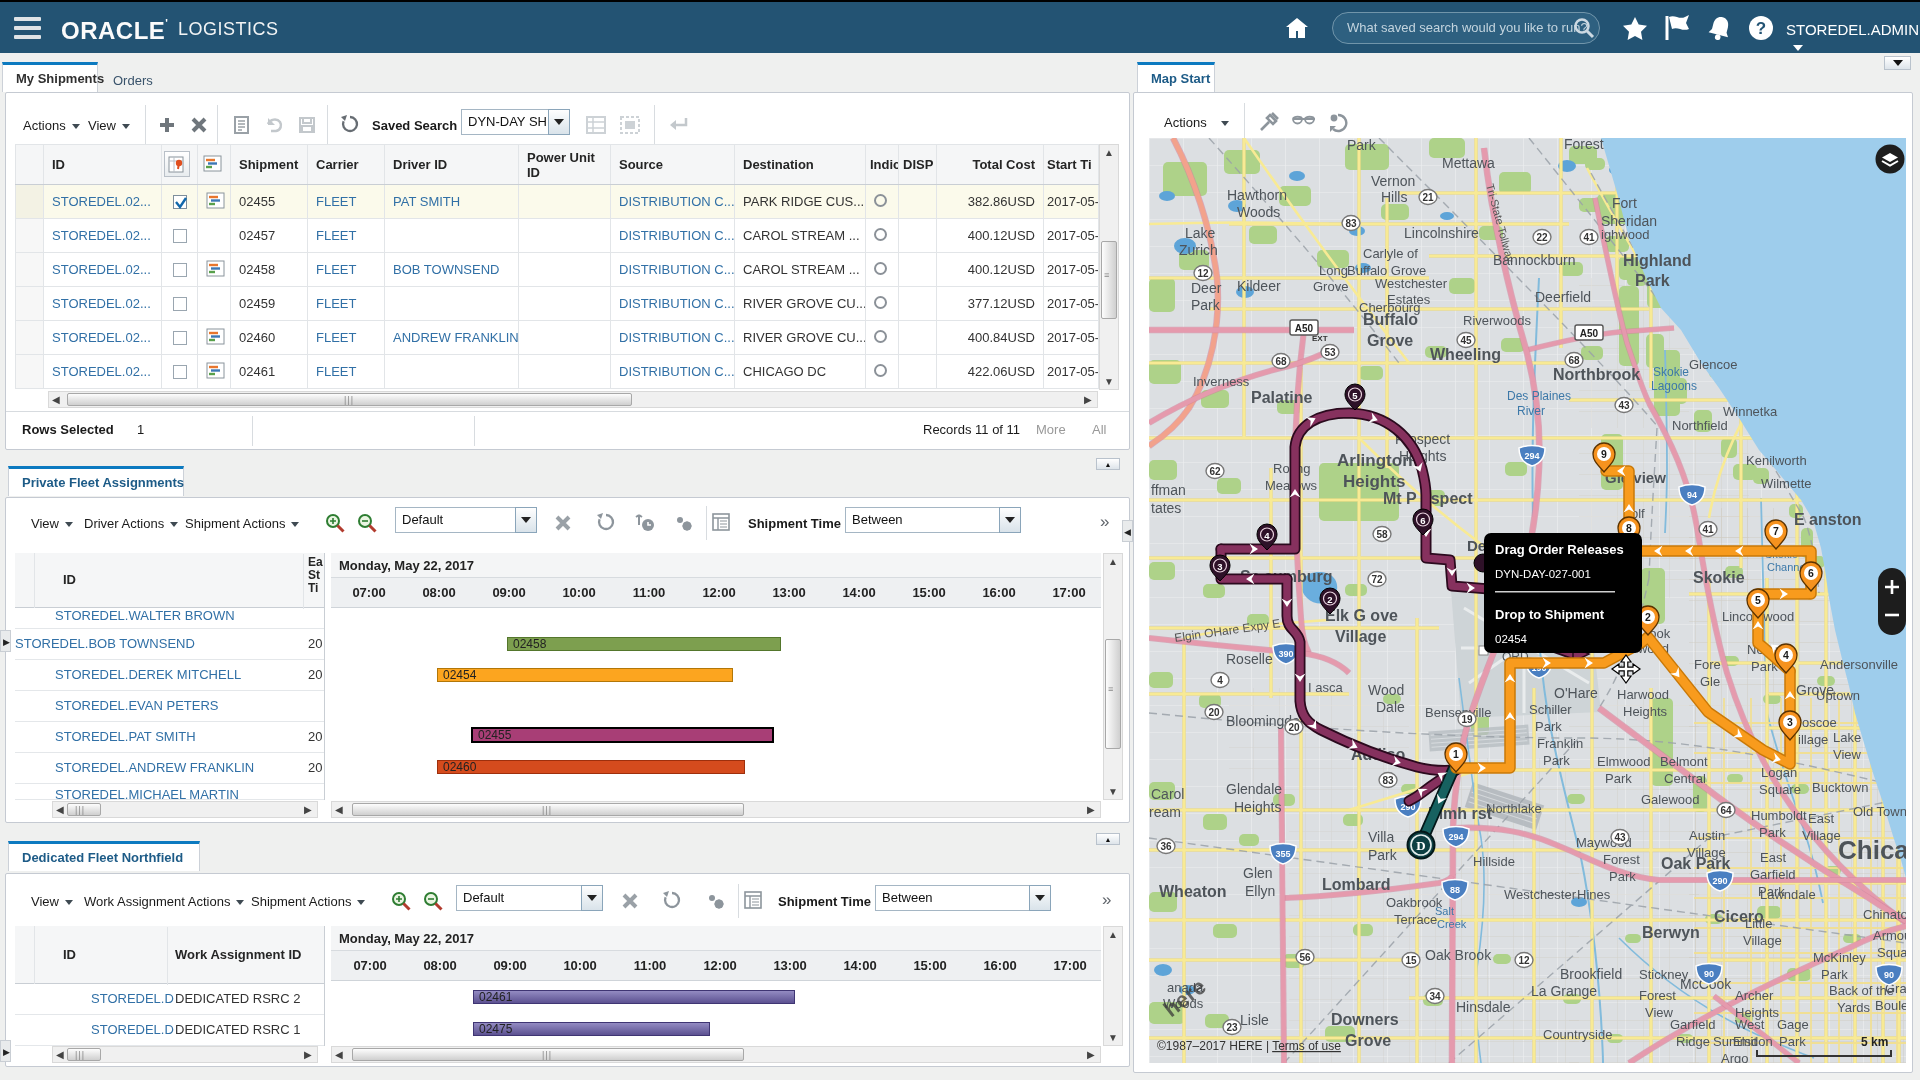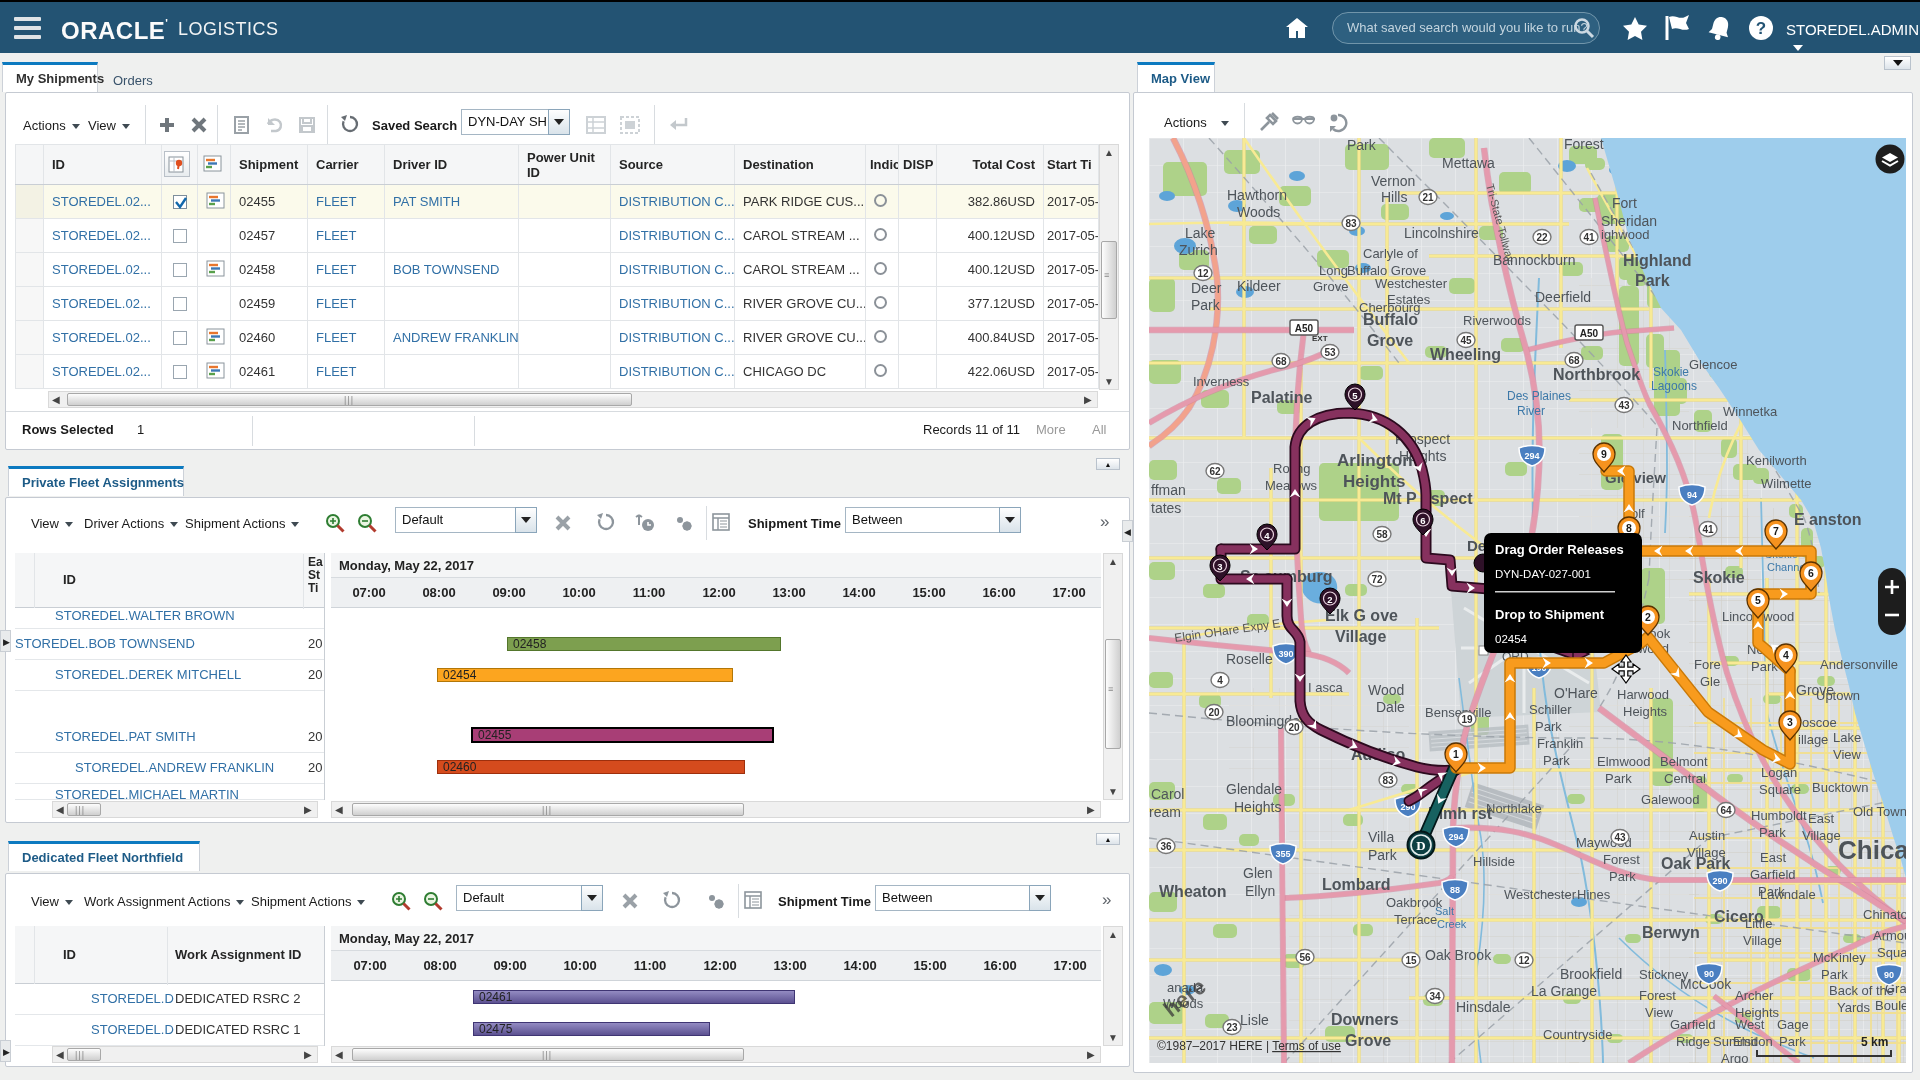--- a/index.html
+++ b/index.html
@@ -88,21 +88,21 @@
     </svg>
   <svg class="hico" style="left:1748px;top:13px" width="26" height="26" viewBox="0 0 26 26">
       <circle cx="13" cy="13" r="12" fill="#fff"></circle>
       <text x="13" y="19" font-size="17" font-weight="bold" fill="#235373" text-anchor="middle" font-family="Liberation Sans">?</text>
     </svg>
   <div id="usr">STOREDEL.ADMIN<span class="dntri"></span></div>
 </div>
 
 <div class="tab" style="left:2px;top:62px;width:96px">My Shipments</div>
 <div class="tabi" style="left:100px;top:65px">Orders</div>
-<div class="tab blue" style="left:1137px;top:62px;width:78px">Map View</div>
+<div class="tab blue" style="left:1137px;top:62px;width:78px">Map Start</div>
 <div class="abs" style="left:1884px;top:56px;width:27px;height:14px;background:linear-gradient(#fff,#dde4ea);border:1px solid #b9c2cc">
     <span style="display:block;margin:3px auto 0;width:0;height:0;border-left:5px solid transparent;border-right:5px solid transparent;border-top:6px solid #111"></span>
   </div>
 
 <div class="panel" id="p1" style="left:5px;top:92px;width:1125px;height:358px">
 
   <div class="tbtxt" style="left:17px;top:25px">Actions<span class="tbtri"></span></div>
   <div class="tbtxt" style="left:82px;top:25px">View<span class="tbtri"></span></div>
   <div class="sep" style="left:139px;top:12px;height:40px"></div>
   <svg class="abs" style="left:152px;top:23px" width="18" height="18">
@@ -387,22 +387,23 @@
   <div class="glgrid" style="left:9px;top:55px;width:310px;height:247px;overflow:hidden">
     <div class="ghdr2" style="left:0;top:0;width:310px;height:55px;border-right:1px solid #dfe3e6">
       <div class="abs" style="left:19px;top:0;width:1px;height:55px;background:#e2e5e8"></div>
       <div class="abs" style="left:48px;top:19px">ID</div>
       <div class="abs" style="left:288px;top:1px;width:1px;height:55px;background:#e2e5e8"></div>
       <div class="abs" style="left:293px;top:3px;font-size:12px;line-height:13px">Ea<br>St<br>Ti</div>
     </div>
     <div class="glrow" style="top:55px;height:21px;padding-top:0"><span style="margin-left:40px"><a class="lnk">STOREDEL.WALTER BROWN</a></span></div>
     <div class="glrow" style="top:76px;height:31px"><span style=""><a class="lnk">STOREDEL.BOB TOWNSEND</a></span><span class="abs" style="left:293px">20</span></div>
     <div class="glrow" style="top:107px;height:31px"><span style="margin-left:40px"><a class="lnk">STOREDEL.DEREK MITCHELL</a></span><span class="abs" style="left:293px">20</span></div>
+    <div class="glrow" style="top:138px;height:31px"><span style="margin-left:40px"><a class="lnk">STOREDEL.EVAN PETERS</a></span></div>
     <div class="glrow" style="top:169px;height:31px"><span style="margin-left:40px"><a class="lnk">STOREDEL.PAT SMITH</a></span><span class="abs" style="left:293px">20</span></div>
-    <div class="glrow" style="top:200px;height:31px"><span style="margin-left:60px"><a class="lnk">STOREDEL.ANDREW FRANKLIN</a></span><span class="abs" style="left:293px">20</span></div>
+    <div class="glrow" style="top:200px;height:31px"><span style="margin-left:40px"><a class="lnk">STOREDEL.ANDREW FRANKLIN</a></span><span class="abs" style="left:293px">20</span></div>
     <div class="glrow" style="top:231px;height:16px"><span style="margin-left:40px;position:relative;top:-4px"><a class="lnk">STOREDEL.MICHAEL MARTIN</a></span></div>
   </div>
 
   <div class="abs" style="left:325px;top:55px;width:770px;height:247px;overflow:hidden">
     <div class="gmonhdr" style="left:0;top:0;width:770px;height:25px">Monday, May 22, 2017</div>
     <div class="ghours" style="left:0;top:25px;width:770px;height:30px">
       <span style="left:38px">07:00</span>
         <span style="left:108px">08:00</span>
         <span style="left:178px">09:00</span>
         <span style="left:248px">10:00</span>

